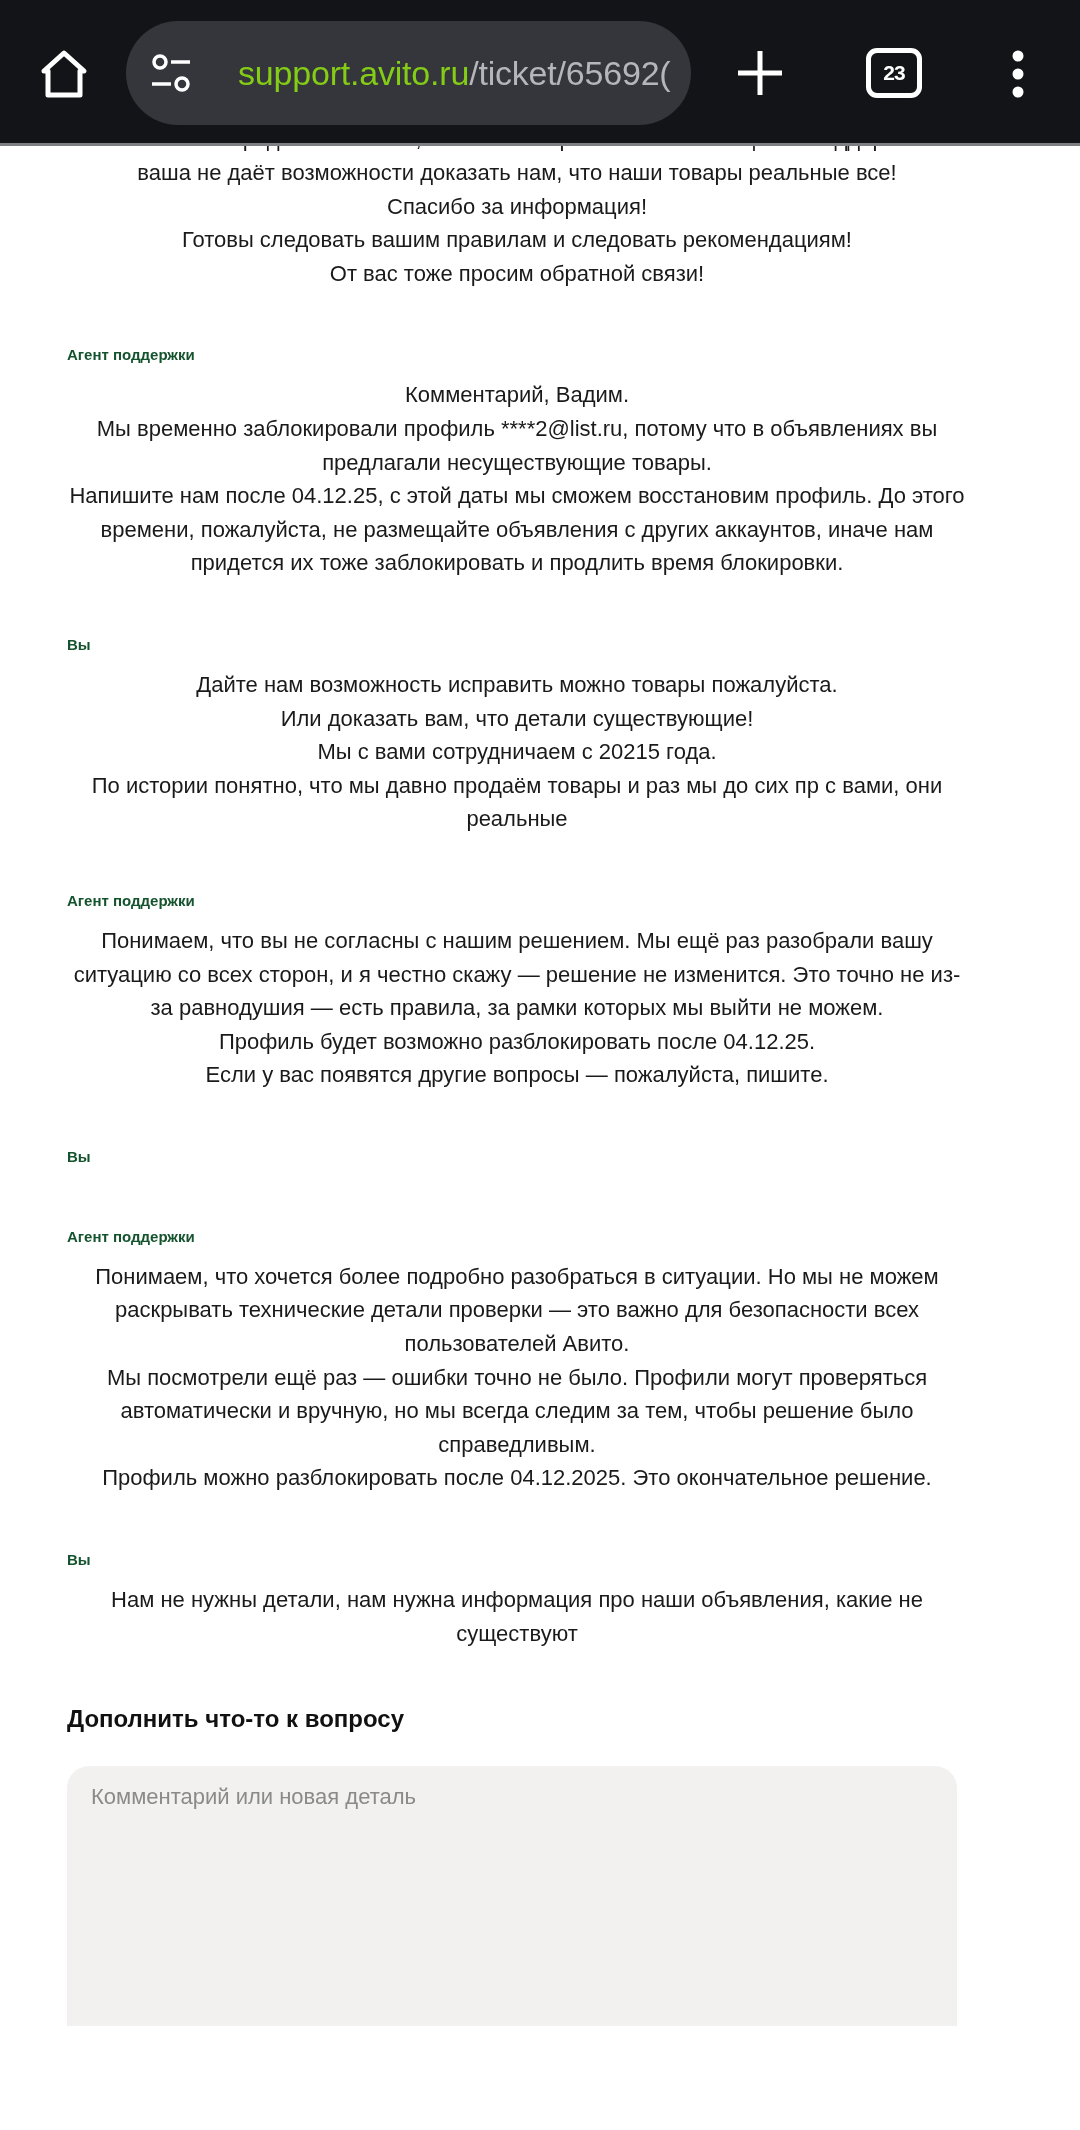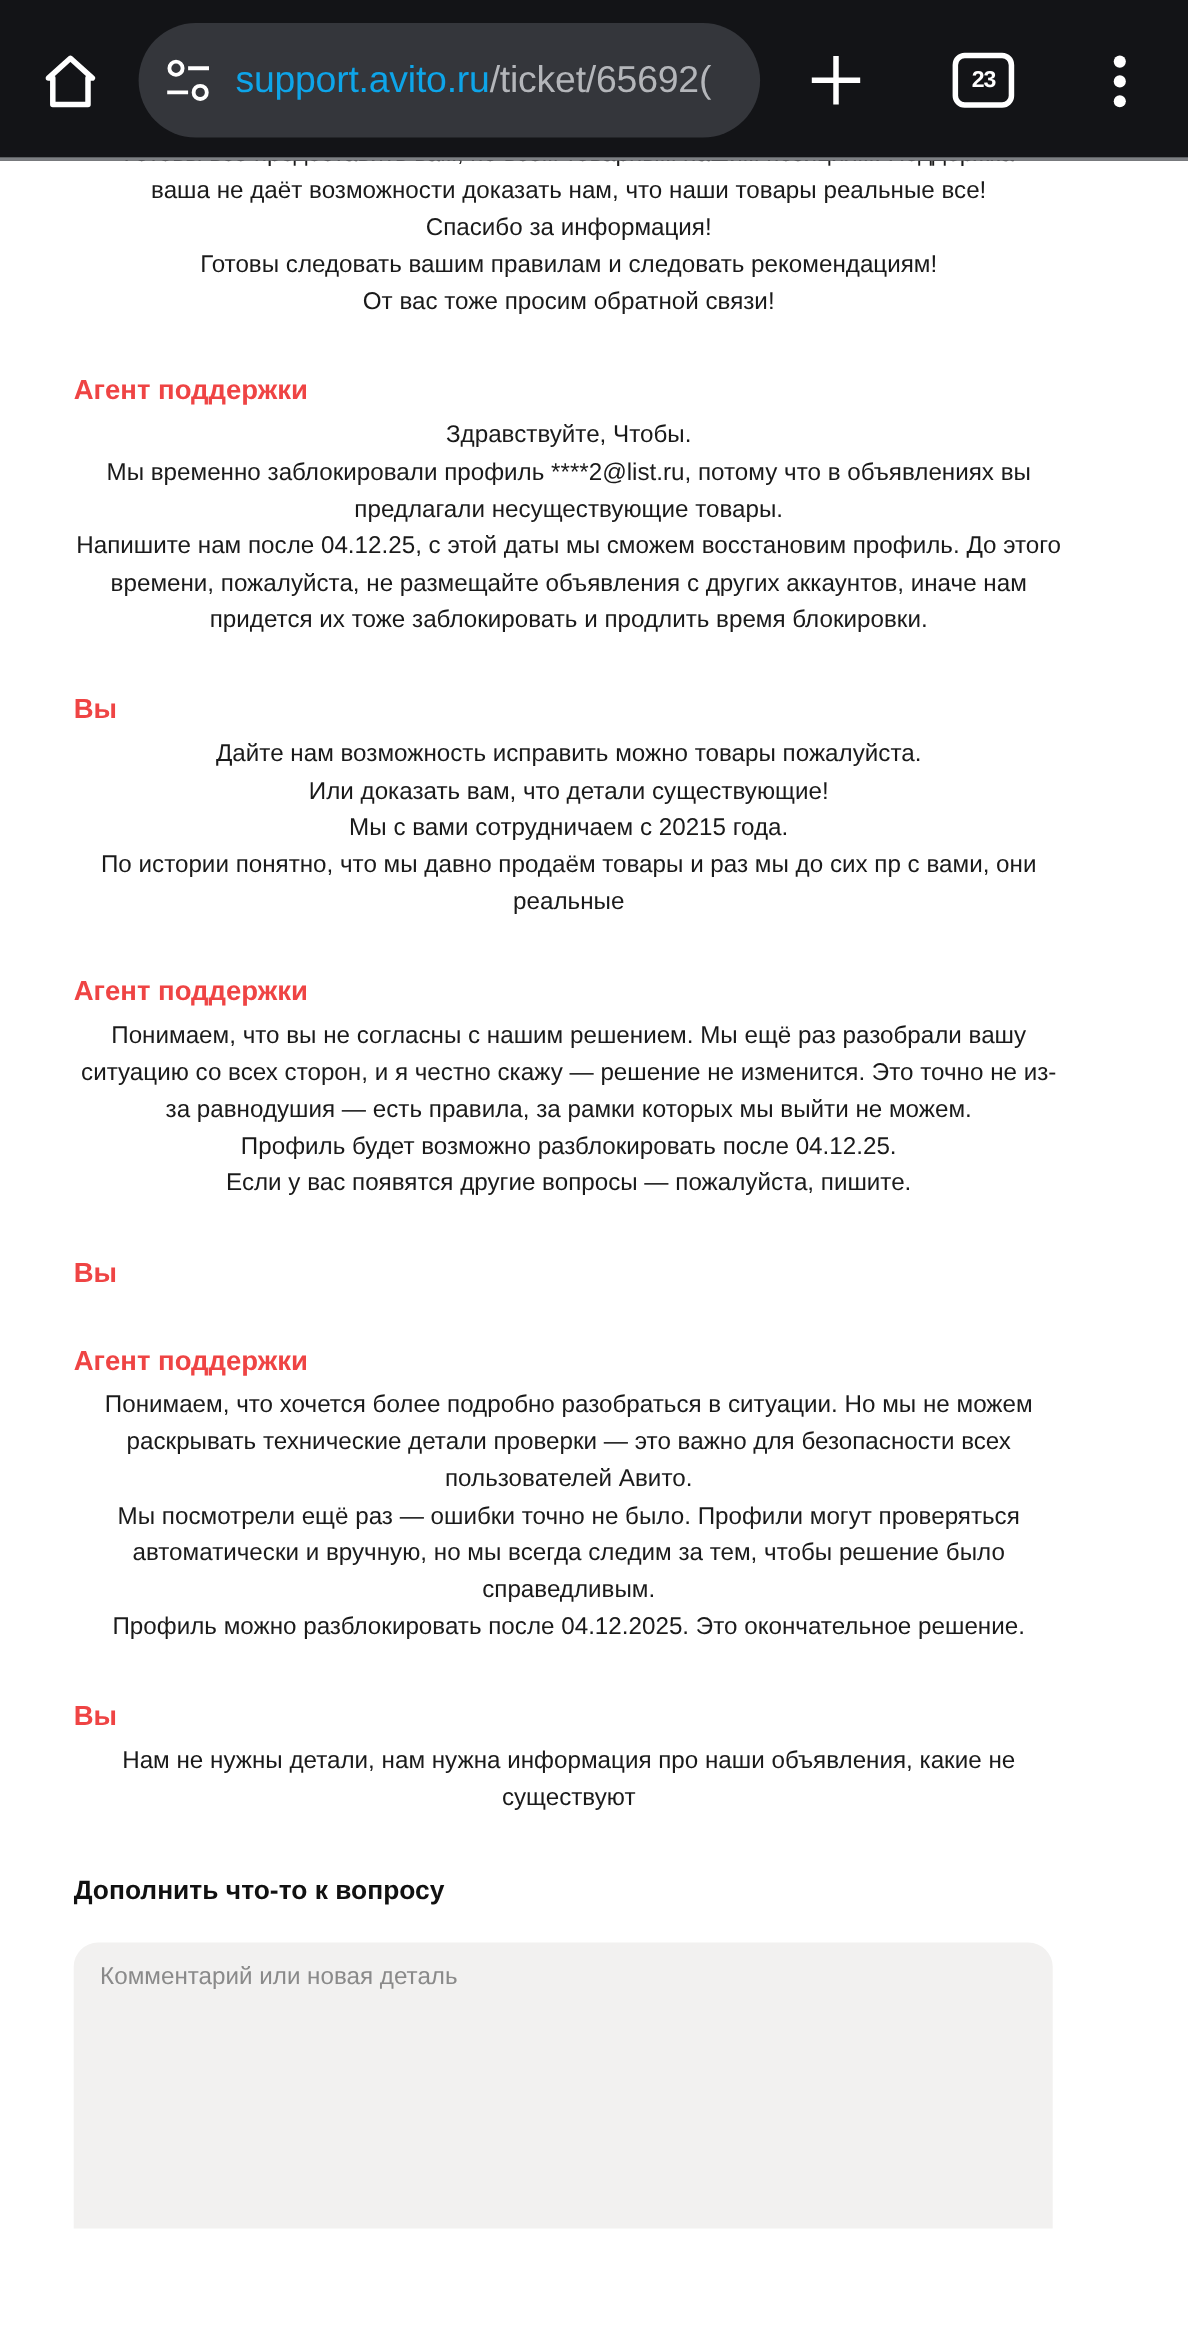--- a/index.html
+++ b/index.html
@@ -45,21 +45,21 @@
       margin-right: 20px;
       flex-shrink: 0;
     }
     .url-text {
       font-size: 34px;
       white-space: nowrap;
       overflow: hidden;
       width: 460px;
       letter-spacing: -0.2px;
     }
-    .url-domain { color: #0ea5e9; }
+    .url-domain { color: #84cc16; margin-left: 24px; }
     .url-path { color: #b4b6ba; text-align: center; }
     .new-tab-btn {
       position: absolute;
       left: 730px; top: 40px;
       width: 60px; height: 66px;
       display: flex; align-items: center; justify-content: center;
     }
     .tabs-btn {
       position: absolute;
       left: 866px; top: 48px;
@@ -93,25 +93,25 @@
       color: #1a1a1a;
     }
     .msg-text {
       font-size: 22px;
       line-height: 33.6px;
       color: #1a1a1a;
     }
     .msg-text p { margin: 0; text-align: center; }
     .message { margin-bottom: 0; }
     .message .author {
-      font-size: 25px;
+      font-size: 15px;
       font-weight: bold;
       line-height: 30px;
       margin-bottom: 8px;
-      color: #ef4444;
+      color: #14532d;
     }
     .msg-block { margin-top: 50px; }
 
     .add-section {
       margin-top: 52px;
     }
     .add-title {
       font-size: 24px;
       font-weight: bold;
       line-height: 34px;
@@ -181,21 +181,21 @@
     <p class="partial-line">Готовы все предоставить вам, по всем товарным нашим позициям. Поддержка</p>
     <p>ваша не даёт возможности доказать нам, что наши товары реальные все!</p>
     <p>Спасибо за информация!</p>
     <p>Готовы следовать вашим правилам и следовать рекомендациям!</p>
     <p>От вас тоже просим обратной связи!</p>
   </div>
 
   <div class="message msg-block">
     <div class="author">Агент поддержки</div>
     <div class="msg-text">
-      <p>Здравствуйте, Чтобы.</p>
+      <p>Комментарий, Вадим.</p>
       <p>Мы временно заблокировали профиль ****2@list.ru, потому что в объявлениях вы предлагали несуществующие товары.</p>
       <p>Напишите нам после 04.12.25, с этой даты мы сможем восстановим профиль. До этого времени, пожалуйста, не размещайте объявления с других аккаунтов, иначе нам придется их тоже заблокировать и продлить время блокировки.</p>
     </div>
   </div>
 
   <div class="message msg-block">
     <div class="author">Вы</div>
     <div class="msg-text">
       <p>Дайте нам возможность исправить можно товары пожалуйста.</p>
       <p>Или доказать вам, что детали существующие!</p>

